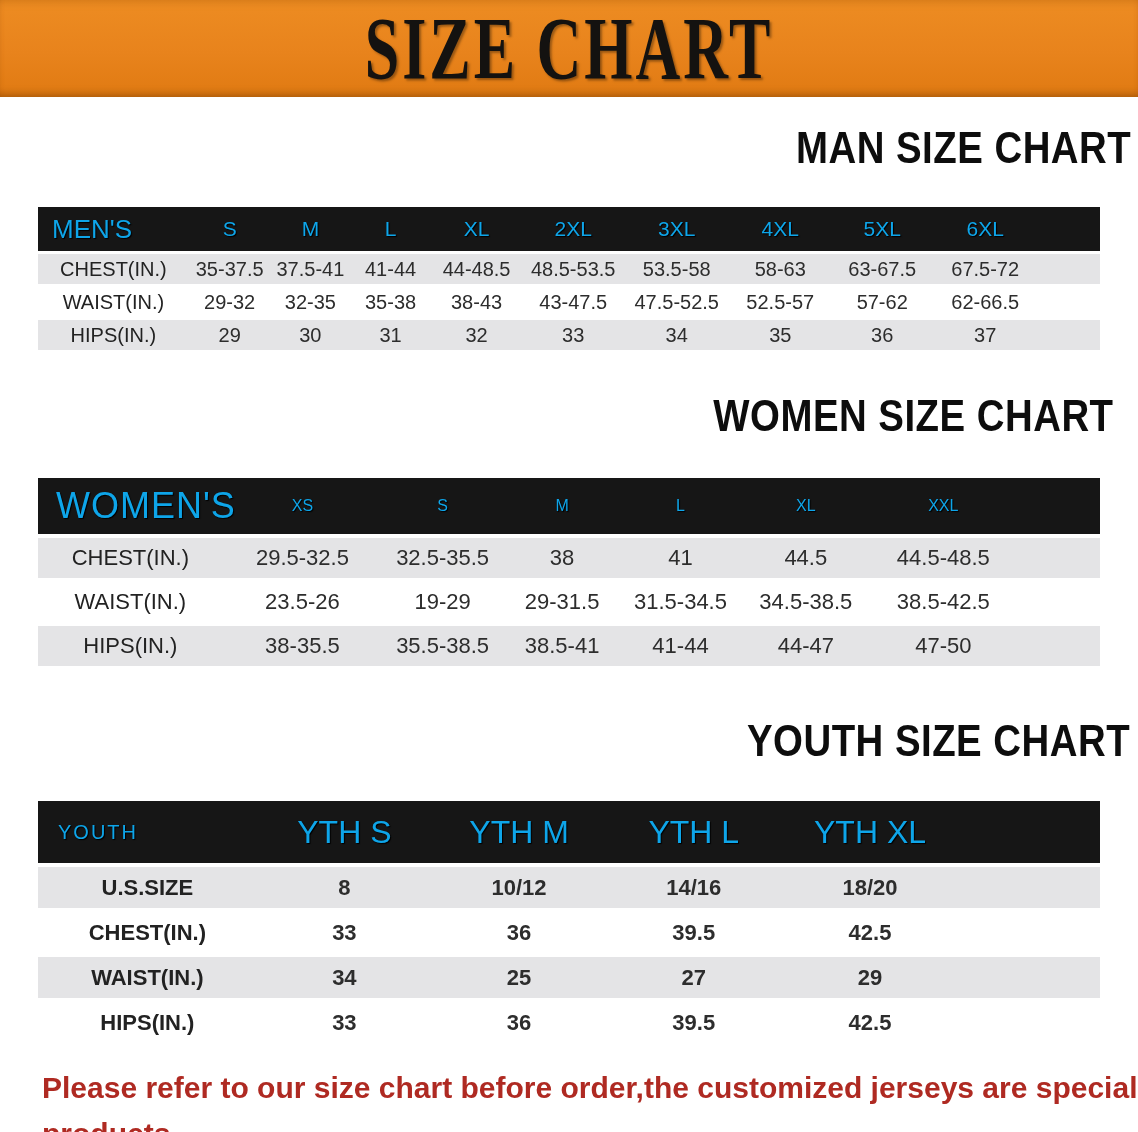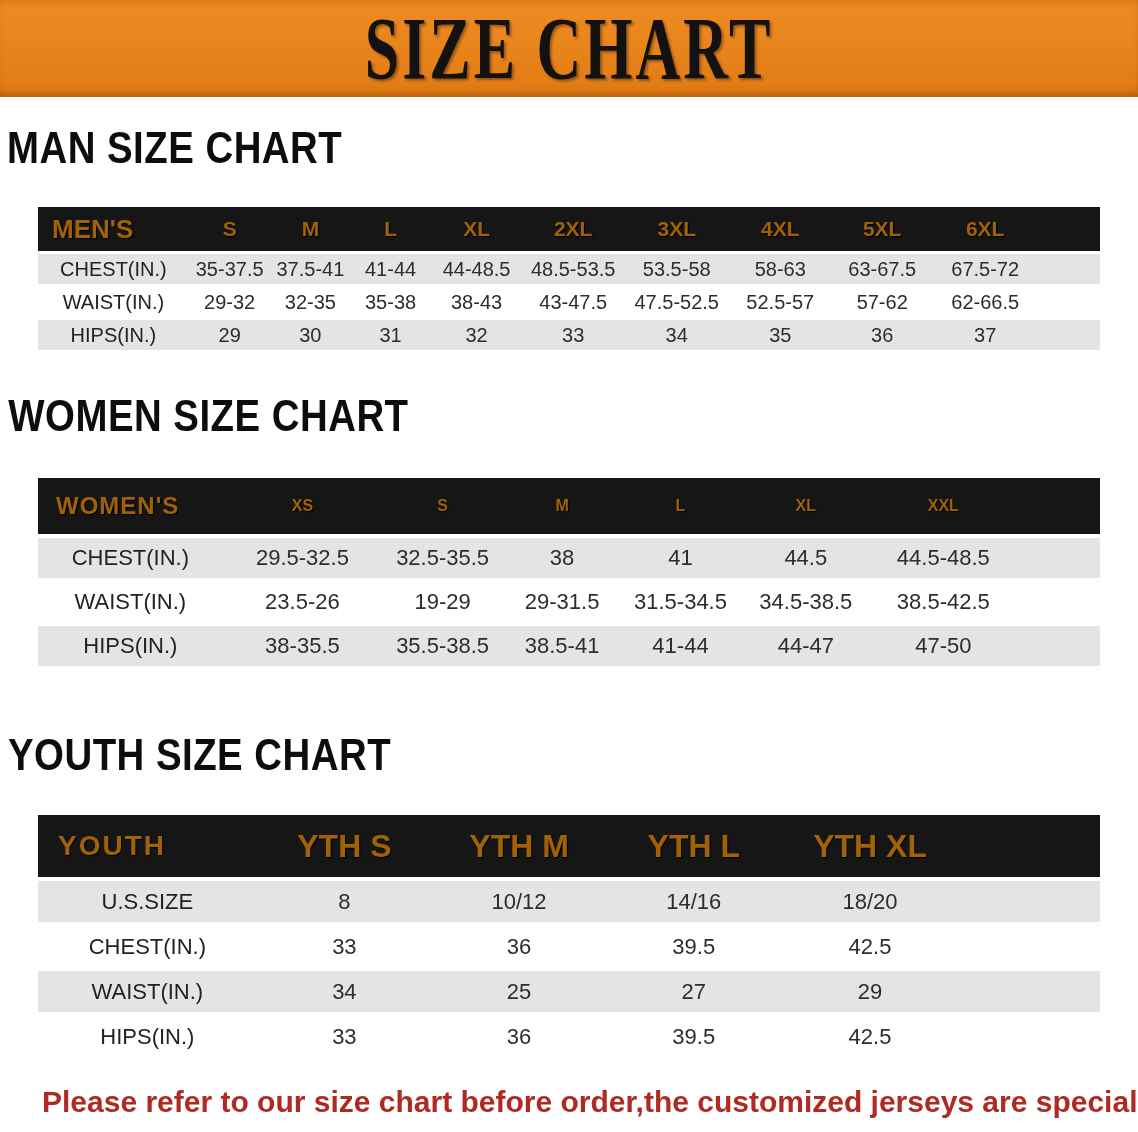--- a/index.html
+++ b/index.html
@@ -17,51 +17,51 @@
     background:linear-gradient(180deg,#ED8C22 0%,var(--banner-orange,#E8831C) 55%,#E07A12 100%);
     box-shadow:inset 0 -7px 9px -5px rgba(110,55,0,.55), inset 0 7px 9px -6px rgba(150,75,0,.35);
     display:flex;align-items:center;justify-content:center;font-family:Liberation Serif, serif;
   }
   .banner-title{
     color:#141210;font-weight:bold;font-size:62px;letter-spacing:3px;
     display:inline-block;transform:scaleY(1.42);transform-origin:center;
     text-shadow:2px 2px 2px rgba(0,0,0,.35);
   }
   
-  .section-heading{text-align:left;line-height:48px;}
+  .section-heading{text-align:right;line-height:48px;}
   .section-heading.men{margin:26px 0 24px 0;}
   .section-heading.women{margin:38px 16px 26px 0;}
-  .section-heading.youth{margin:60px 0 24px 0;}
+  .section-heading.youth{margin:46px 0 24px 0;}
   .section-heading span{
     display:inline-block;font-weight:bold;font-size:40px;color:#0d0d0d;
     transform:scale(.96,1.12);letter-spacing:0.5px;
   }
   
   table{
     width:1062px;margin:0 38px;border-collapse:separate;table-layout:fixed;
   }
   table.men{border-spacing:0 3px;}
   table.women,table.youth{border-spacing:0 4px;}
   th{
-    background:var(--header-black,#161616);color:#a16207;font-weight:bold;
+    background:var(--header-black,#161616);color:#0ea5e9;font-weight:normal;
     text-align:center;text-shadow:1px 1px 1px #000;
   }
   table.men th{height:44px;font-size:21px;}
   table.women th{height:56px;font-size:16px;}
   table.youth th{height:62px;font-size:32px;}
   th.corner{text-align:left;}
   table.men th.corner{font-size:26px;padding-left:14px;}
-  table.women th.corner{font-size:24px;padding-left:18px;letter-spacing:1px;}
-  table.youth th.corner{font-size:28px;padding-left:20px;letter-spacing:2px;}
+  table.women th.corner{font-size:36px;padding-left:18px;letter-spacing:1px;}
+  table.youth th.corner{font-size:20px;padding-left:20px;letter-spacing:2px;}
   td{
     text-align:center;color:#2d2d2d;background:#fff;white-space:nowrap;
   }
   table.men td{height:30px;font-size:20px;}
   table.women td{height:40px;font-size:22px;}
-  table.youth td{height:41px;font-size:22px;}
+  table.youth td{height:41px;font-size:22px;font-weight:bold;}
   td.rowlabel{color:#222;}
   tbody tr:nth-child(odd) td{background:var(--row-stripe,#E4E4E6);}
   
   .footer{margin-top:18px;color:var(--footer-red,#AF2A22);font-weight:600;
     font-size:30px;line-height:46px;}
   .footer .line1{padding-left:42px;}
 </style>
 </head>
 <body>
 

